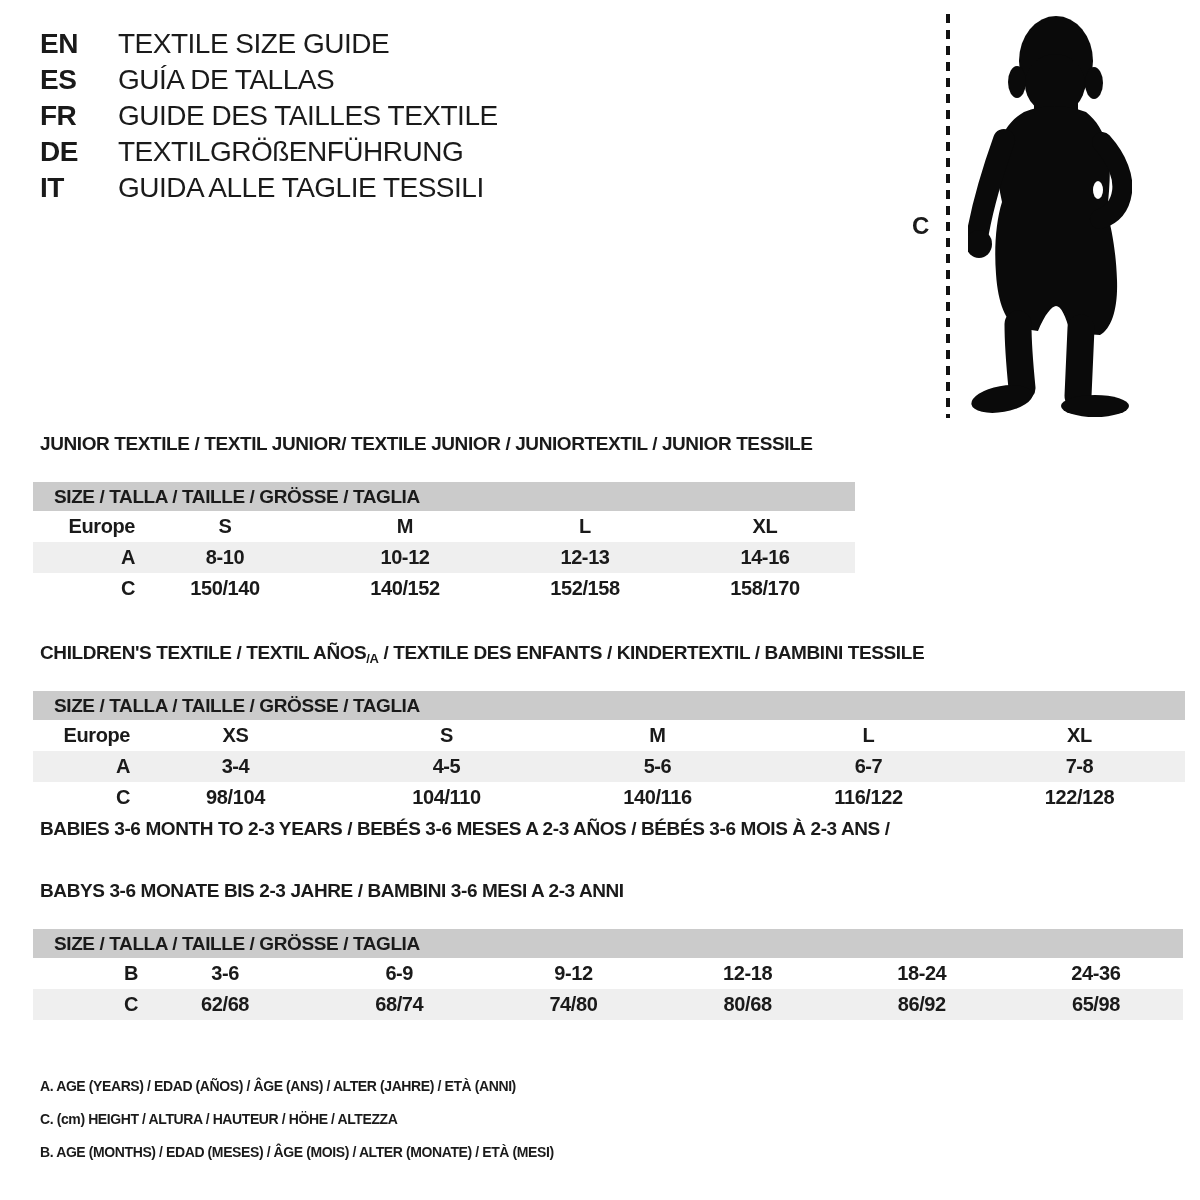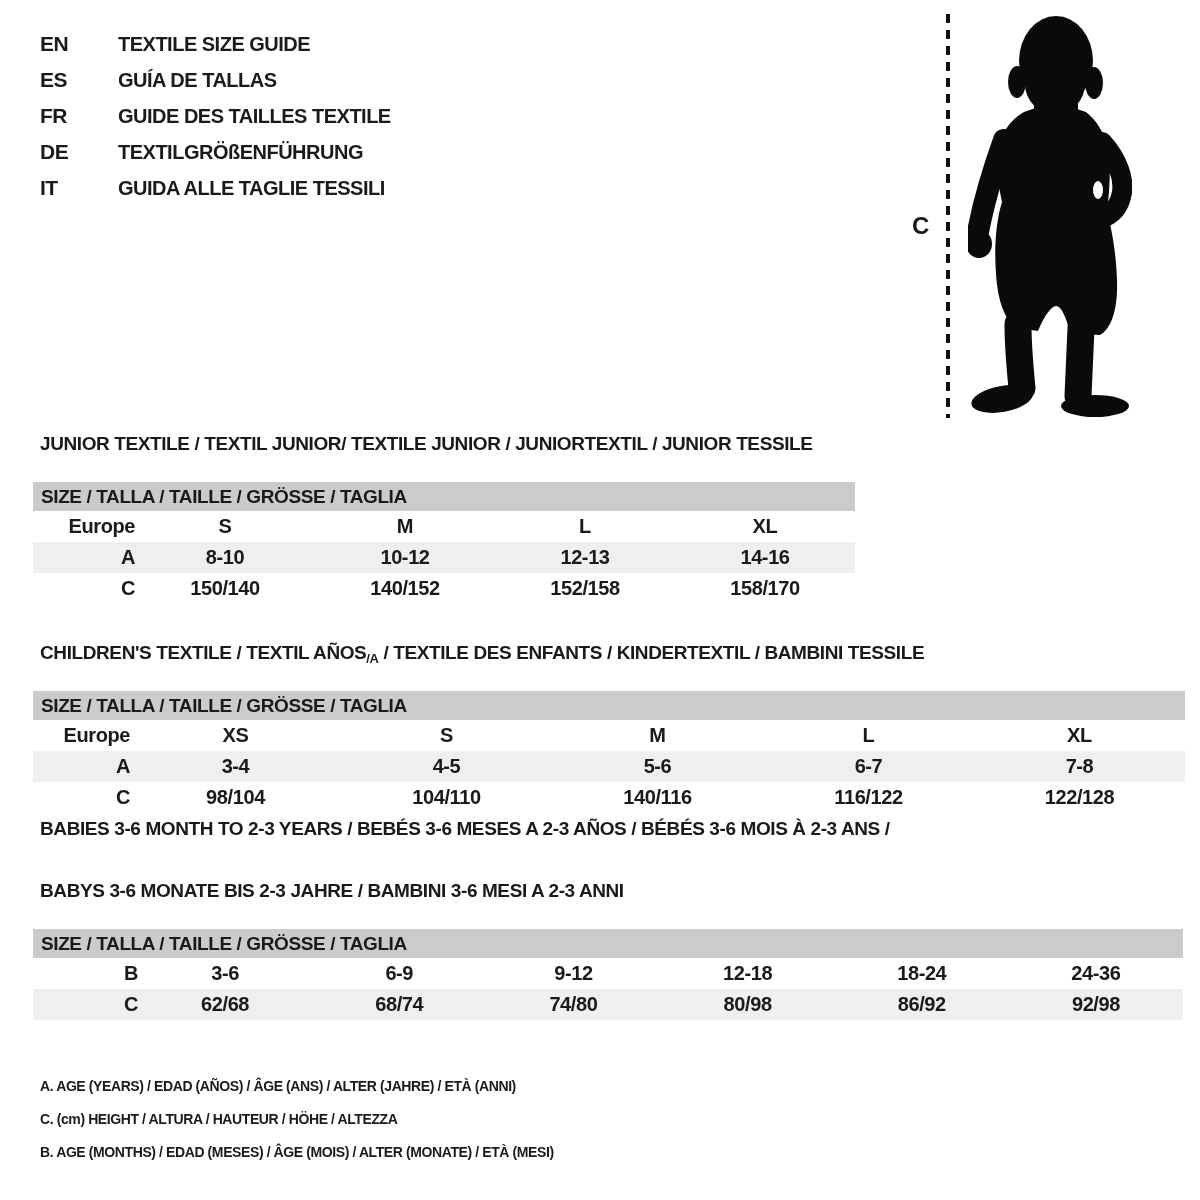--- a/index.html
+++ b/index.html
@@ -10,41 +10,41 @@
     background:#ffffff;
     color:#1a1a1a;
     font-family:"Liberation Sans", sans-serif;
     font-stretch:condensed;
     overflow:hidden;
   }
 
   
   .lang-block { position:absolute; left:40px; top:26px; }
   .lang-row { display:flex; height:36px; align-items:center; }
-  .lang-code { width:78px; font-size:21px; font-weight:700; letter-spacing:-0.5px; }
-  .lang-label { font-size:20px; font-weight:700; letter-spacing:-0.5px; }
+  .lang-code { width:78px; font-size:28px; font-weight:700; letter-spacing:-0.5px; }
+  .lang-label { font-size:28px; font-weight:400; letter-spacing:-0.5px; }
 
   
   .height-line {
     position:absolute; left:946px; top:14px; width:4px; height:404px;
     background:repeating-linear-gradient(to bottom, #111 0 9px, transparent 9px 16px);
   }
   .height-label { position:absolute; left:912px; top:212px; font-size:24px; font-weight:700; }
   .baby-svg { position:absolute; left:968px; top:16px; width:164px; height:402px; }
 
   
   .sec-title { position:absolute; left:40px; font-size:19px; font-weight:700; letter-spacing:-0.4px; white-space:nowrap; }
   .sec-title .sub { font-size:13px; position:relative; top:4px; letter-spacing:-0.4px; }
 
   
   .size-table { position:absolute; left:33px; }
   .size-bar {
     height:29px; line-height:29px; background:#cbcbcb;
     font-size:19px; font-weight:700; letter-spacing:-0.4px;
-    padding-left:8px;
+    padding-left:21px;
   }
   .t-row { display:flex; height:31px; align-items:center; font-size:20px; font-weight:700; letter-spacing:-0.4px; }
   .t-row.alt { background:#efefef; }
   .t-label { padding-left:8px; text-align:right; flex:none; }
   .t-cell { flex:1; text-align:center; }
   .tbl-junior   { width:822px; }
   .tbl-junior   .t-label { width:102px; }
   .tbl-children { width:1152px; }
   .tbl-children .t-label { width:97px; }
   .tbl-babies   { width:1150px; }
@@ -169,23 +169,23 @@
       <span class="t-cell">9-12</span>
       <span class="t-cell">12-18</span>
       <span class="t-cell">18-24</span>
       <span class="t-cell">24-36</span>
     </div>
     <div class="t-row alt">
       <span class="t-label">C</span>
       <span class="t-cell">62/68</span>
       <span class="t-cell">68/74</span>
       <span class="t-cell">74/80</span>
-      <span class="t-cell">80/98</span>
+      <span class="t-cell">80/68</span>
       <span class="t-cell">86/92</span>
-      <span class="t-cell">92/98</span>
+      <span class="t-cell">65/98</span>
     </div>
   </div>
 
   <div class="legend">
     <div class="legend-line">A. AGE (YEARS) / EDAD (AÑOS) / ÂGE (ANS) / ALTER (JAHRE) / ETÀ (ANNI)</div>
     <div class="legend-line">C. (cm) HEIGHT / ALTURA / HAUTEUR / HÖHE / ALTEZZA</div>
     <div class="legend-line">B. AGE (MONTHS) / EDAD (MESES) / ÂGE (MOIS) / ALTER (MONATE) / ETÀ (MESI)</div>
   </div>
 
 </div>

